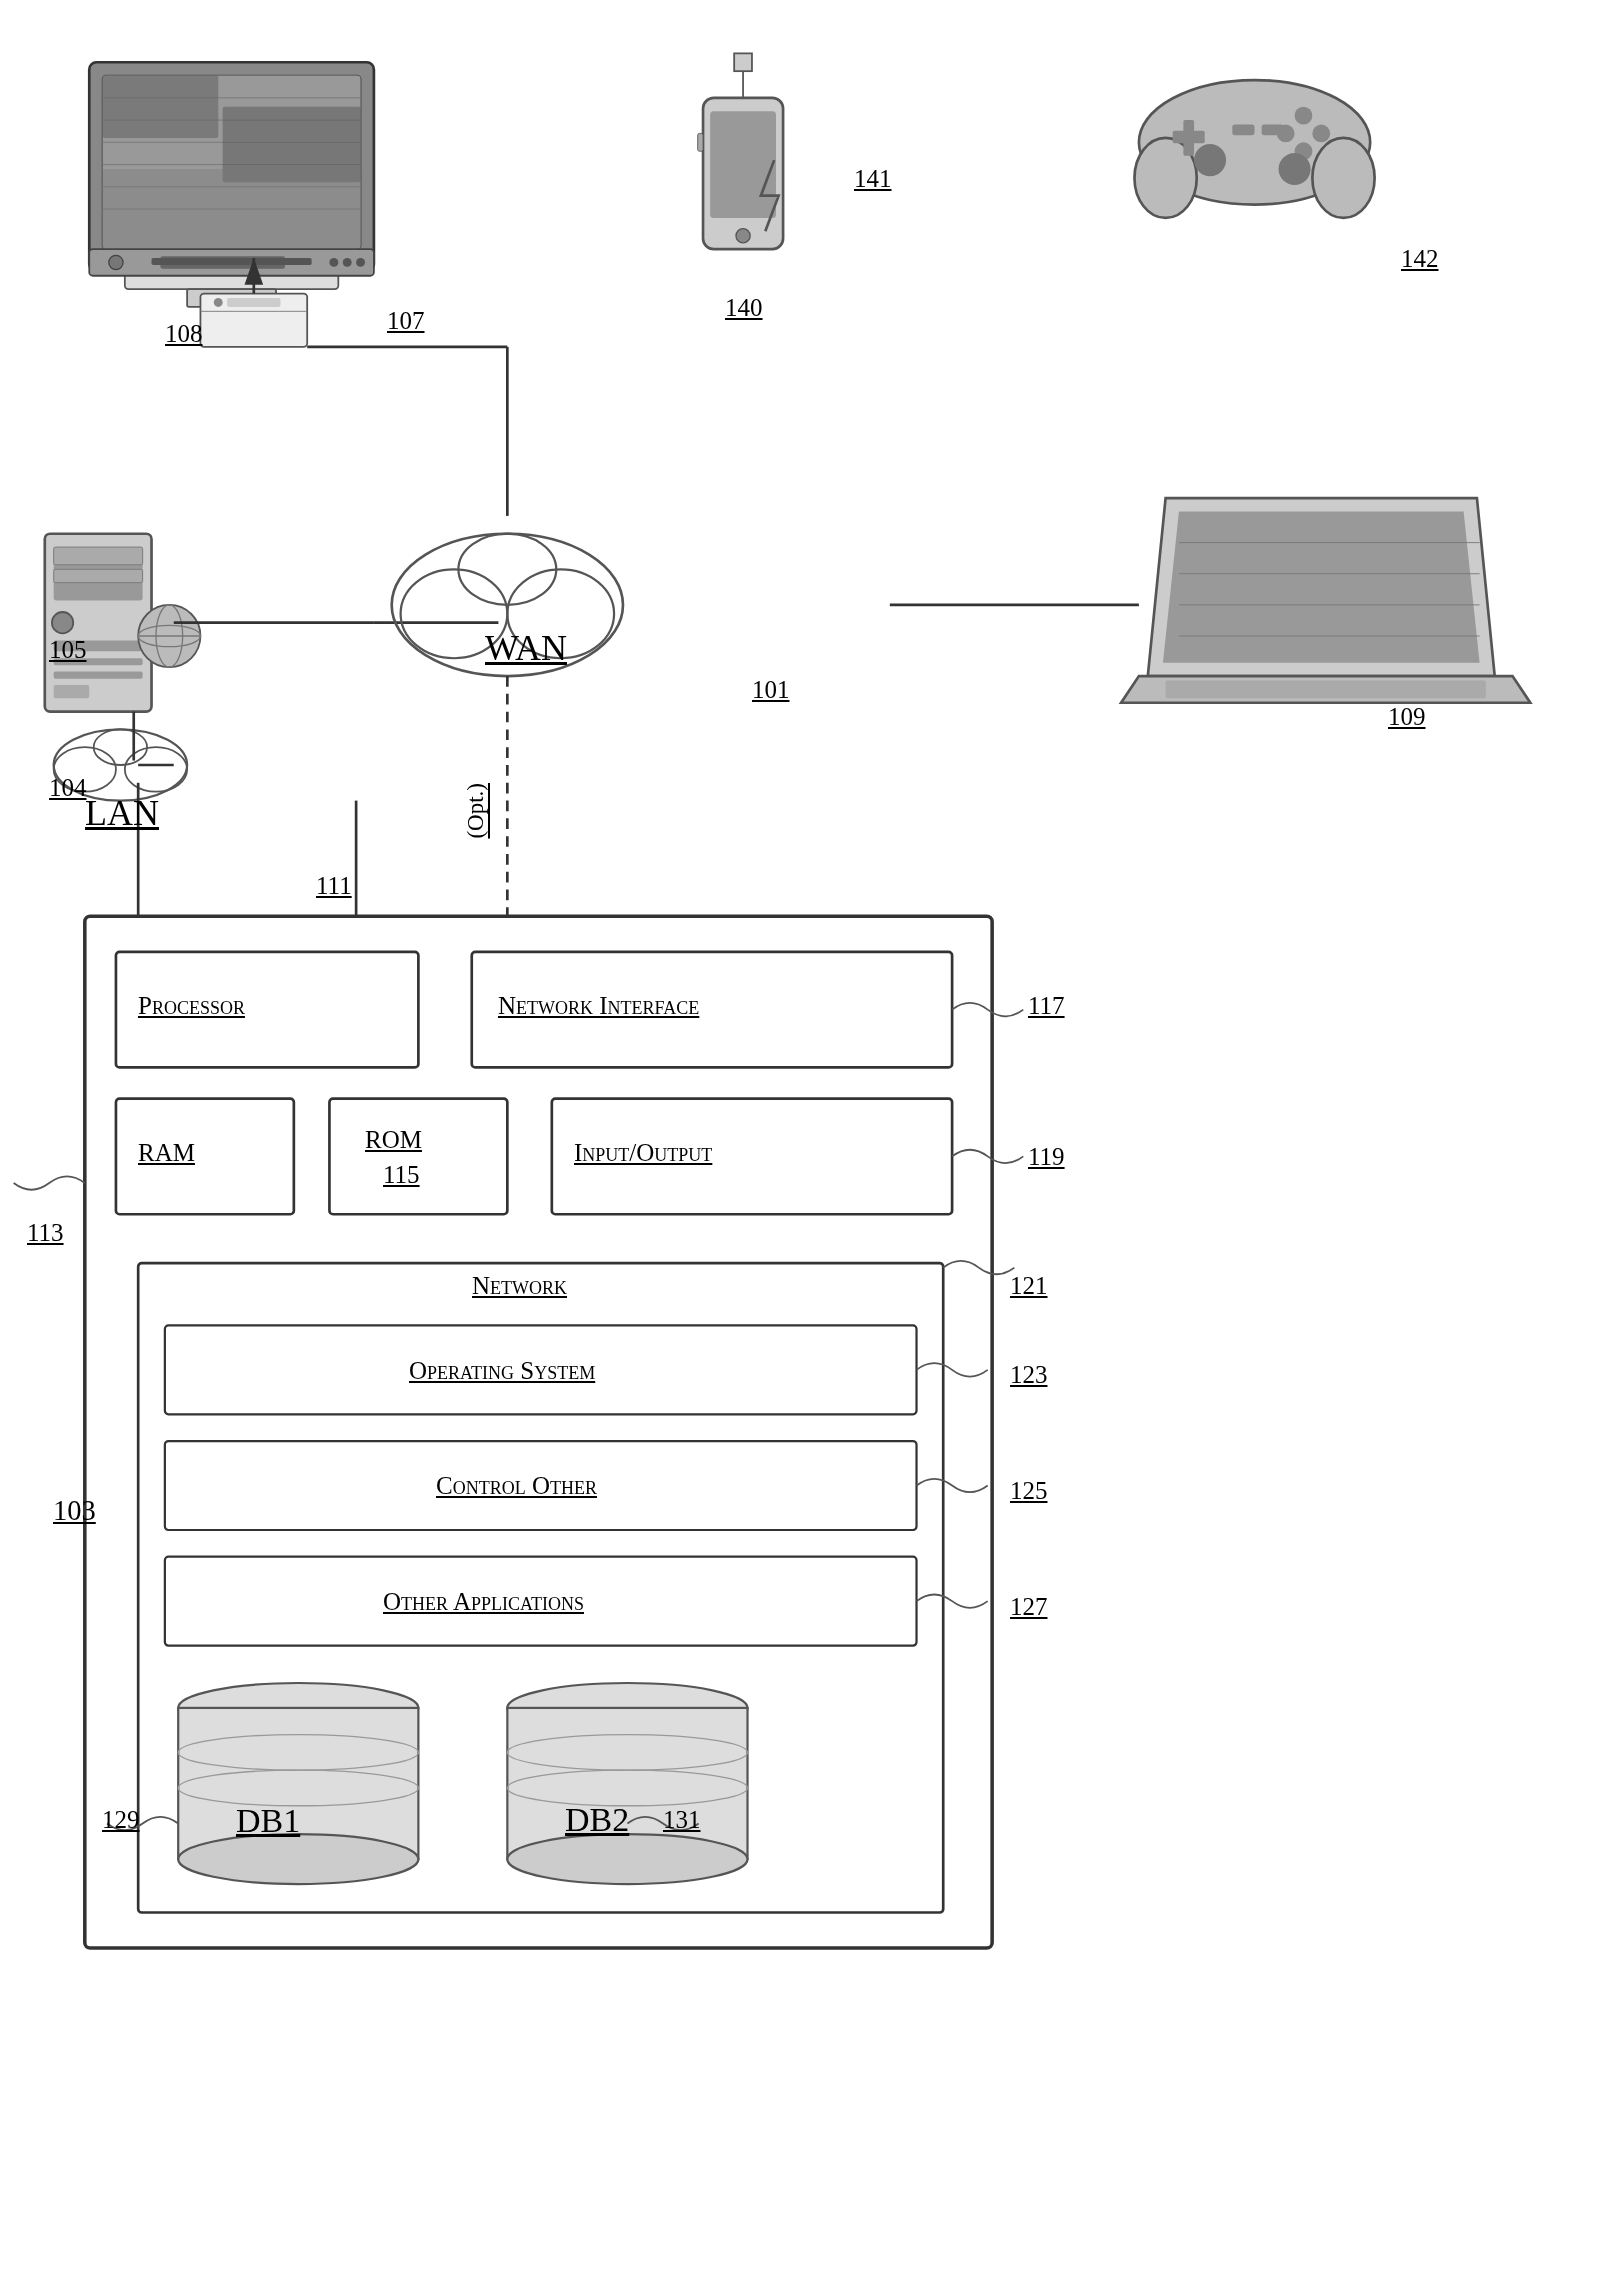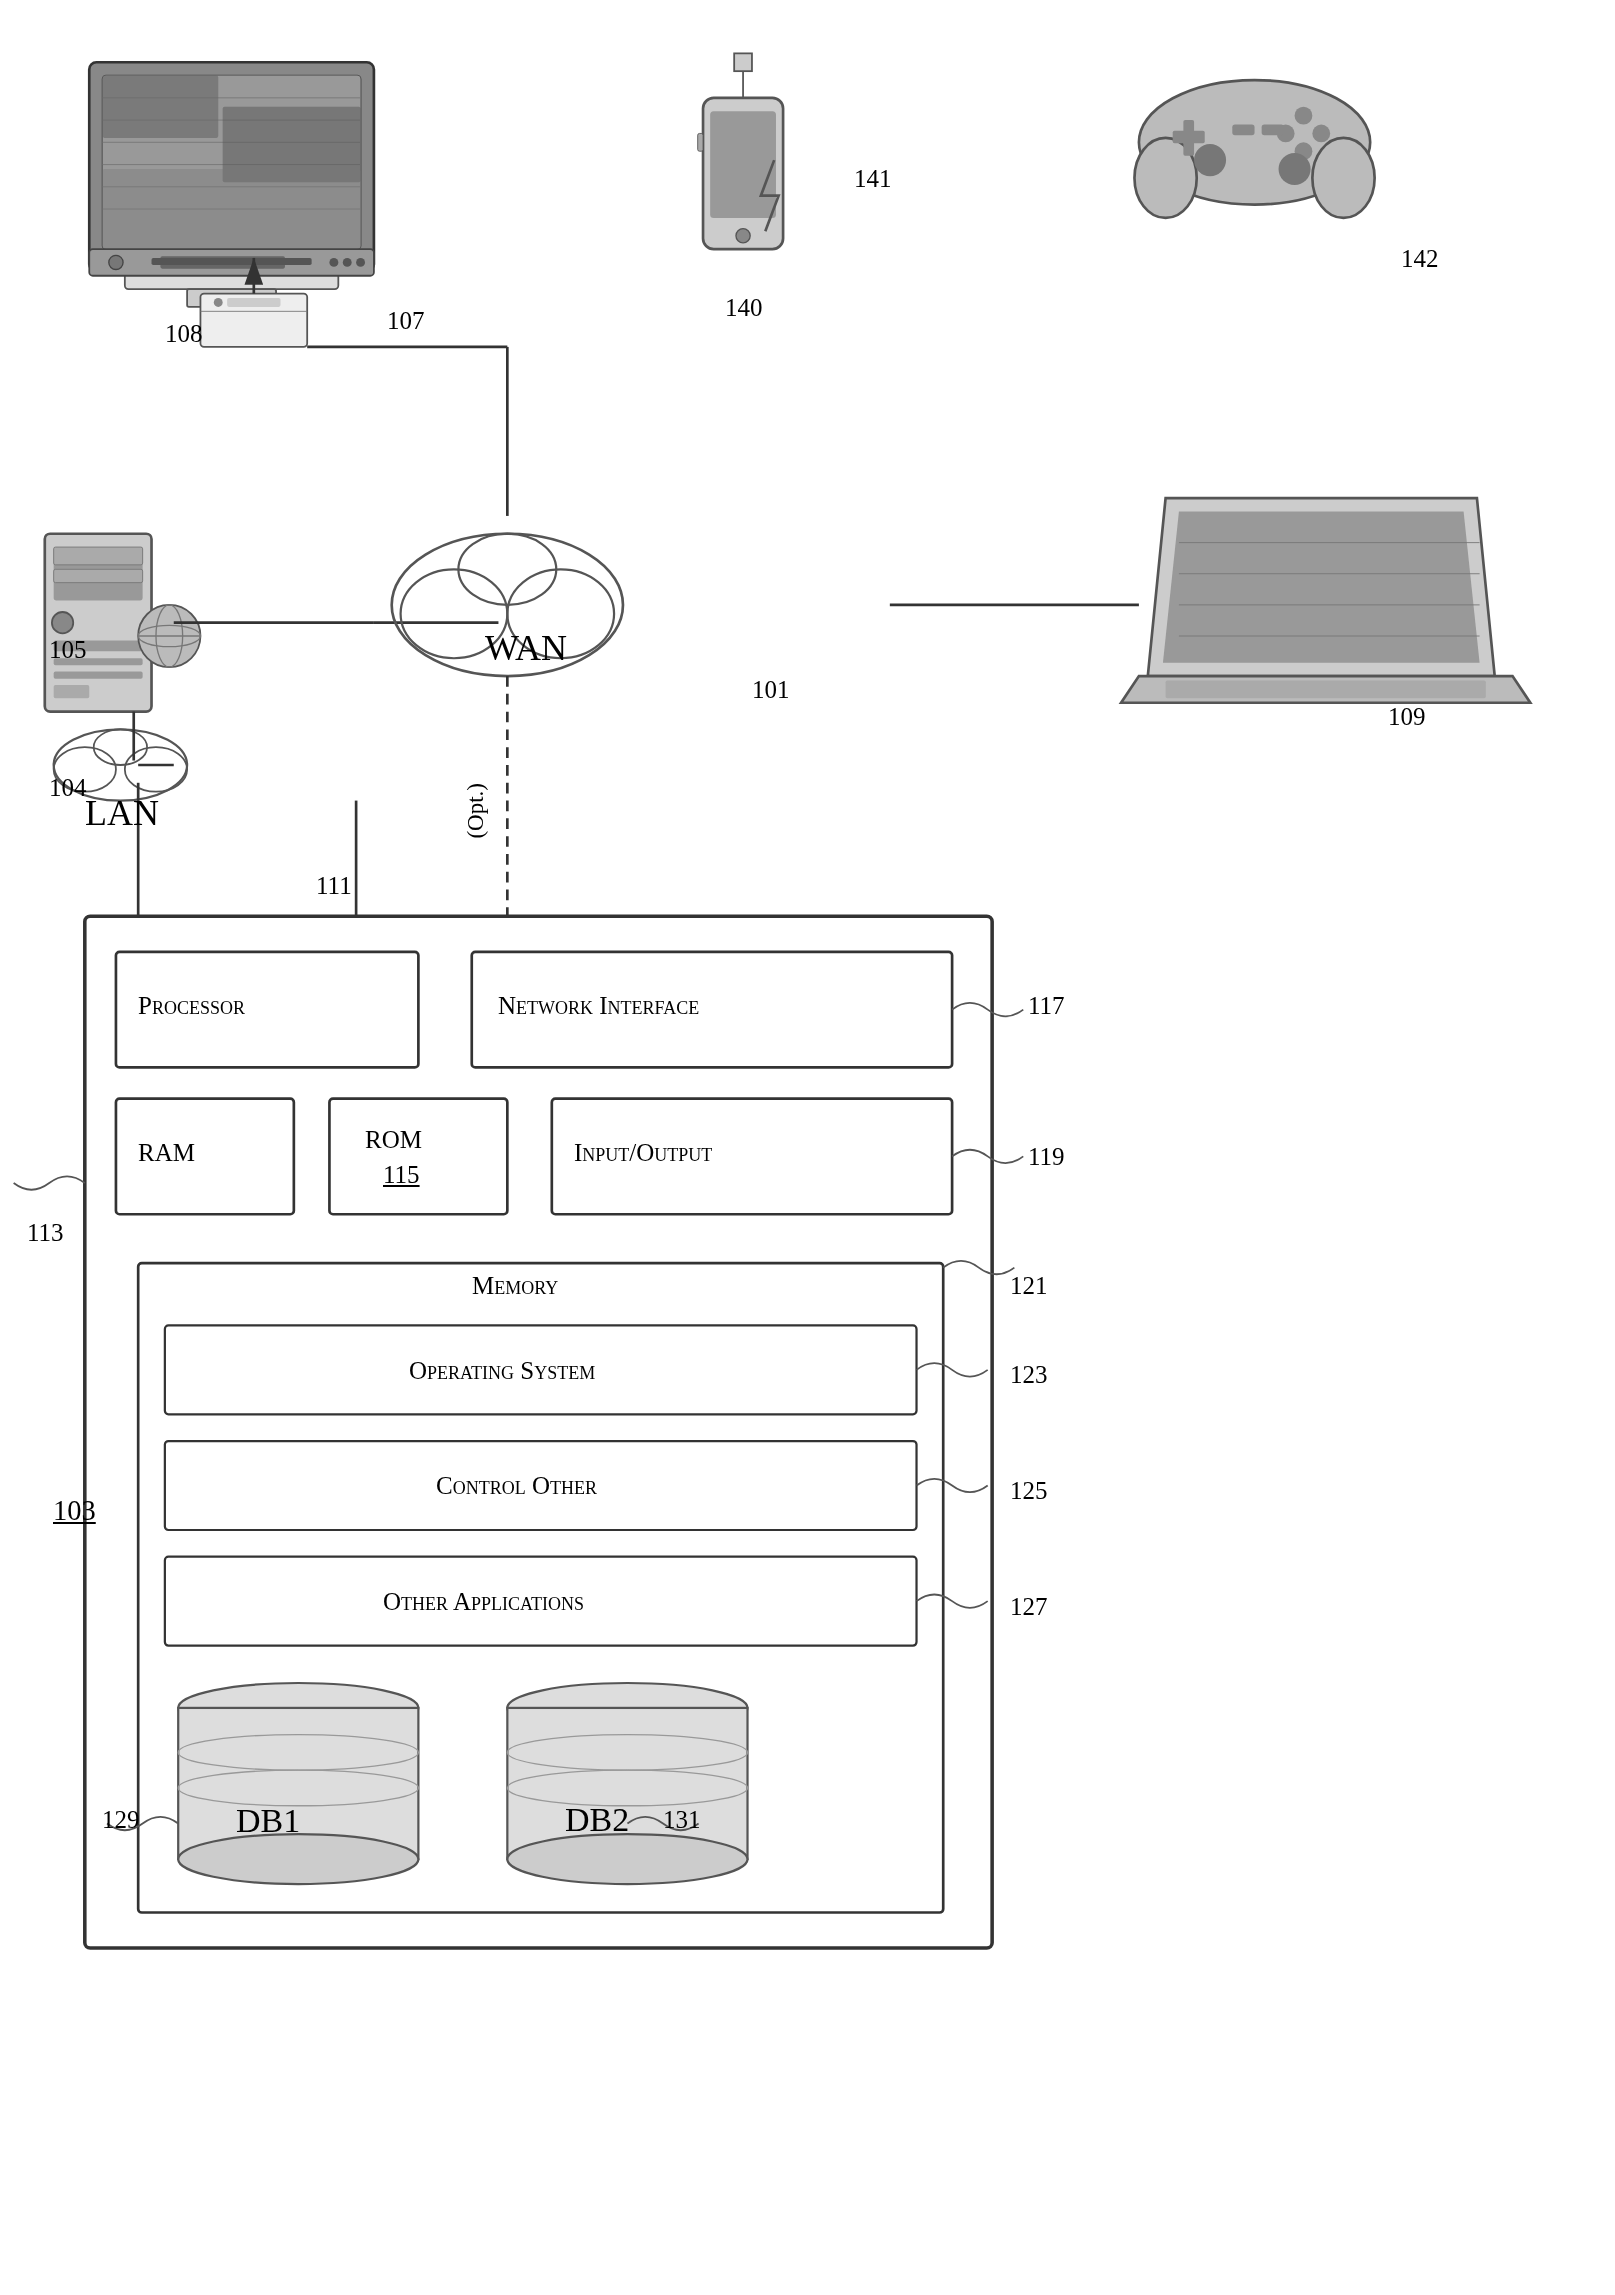--- a/index.html
+++ b/index.html
@@ -27,20 +27,21 @@
       height: 2295px;
     }
 
     
     .label {
       position: absolute;
       font-family: 'Times New Roman', serif;
       font-size: 25px;
       color: #000;
       white-space: nowrap;
+      text-decoration: underline;
     }
     .label-xl { font-size: 36px; margin-top: 40px; }
     .label-underline { text-decoration: underline; }
     .label-smallcaps {
       font-variant: small-caps;
       font-size: 25px;
     }
 
     
     .fig-caption {
@@ -300,21 +301,21 @@
   <div class="label label-smallcaps" style="left:138px; top:1139px;">RAM</div>
 
   <div class="label label-smallcaps" style="left:365px; top:1126px;">ROM</div>
 
   <div class="label label-underline" style="left:383px; top:1161px;">115</div>
 
   <div class="label label-smallcaps" style="left:574px; top:1139px;">Input/Output</div>
 
   <div class="label" style="left:1028px; top:1143px;">119</div>
 
-  <div class="label label-smallcaps" style="left:472px; top:1272px;">Memory</div>
+  <div class="label label-smallcaps" style="left:472px; top:1272px;">Network</div>
 
   <div class="label" style="left:1010px; top:1272px;">121</div>
 
   <div class="label label-smallcaps" style="left:409px; top:1357px;">Operating System</div>
 
   <div class="label" style="left:1010px; top:1361px;">123</div>
 
   <div class="label label-smallcaps" style="left:436px; top:1472px;">Control Other</div>
 
   <div class="label" style="left:1010px; top:1477px;">125</div>

